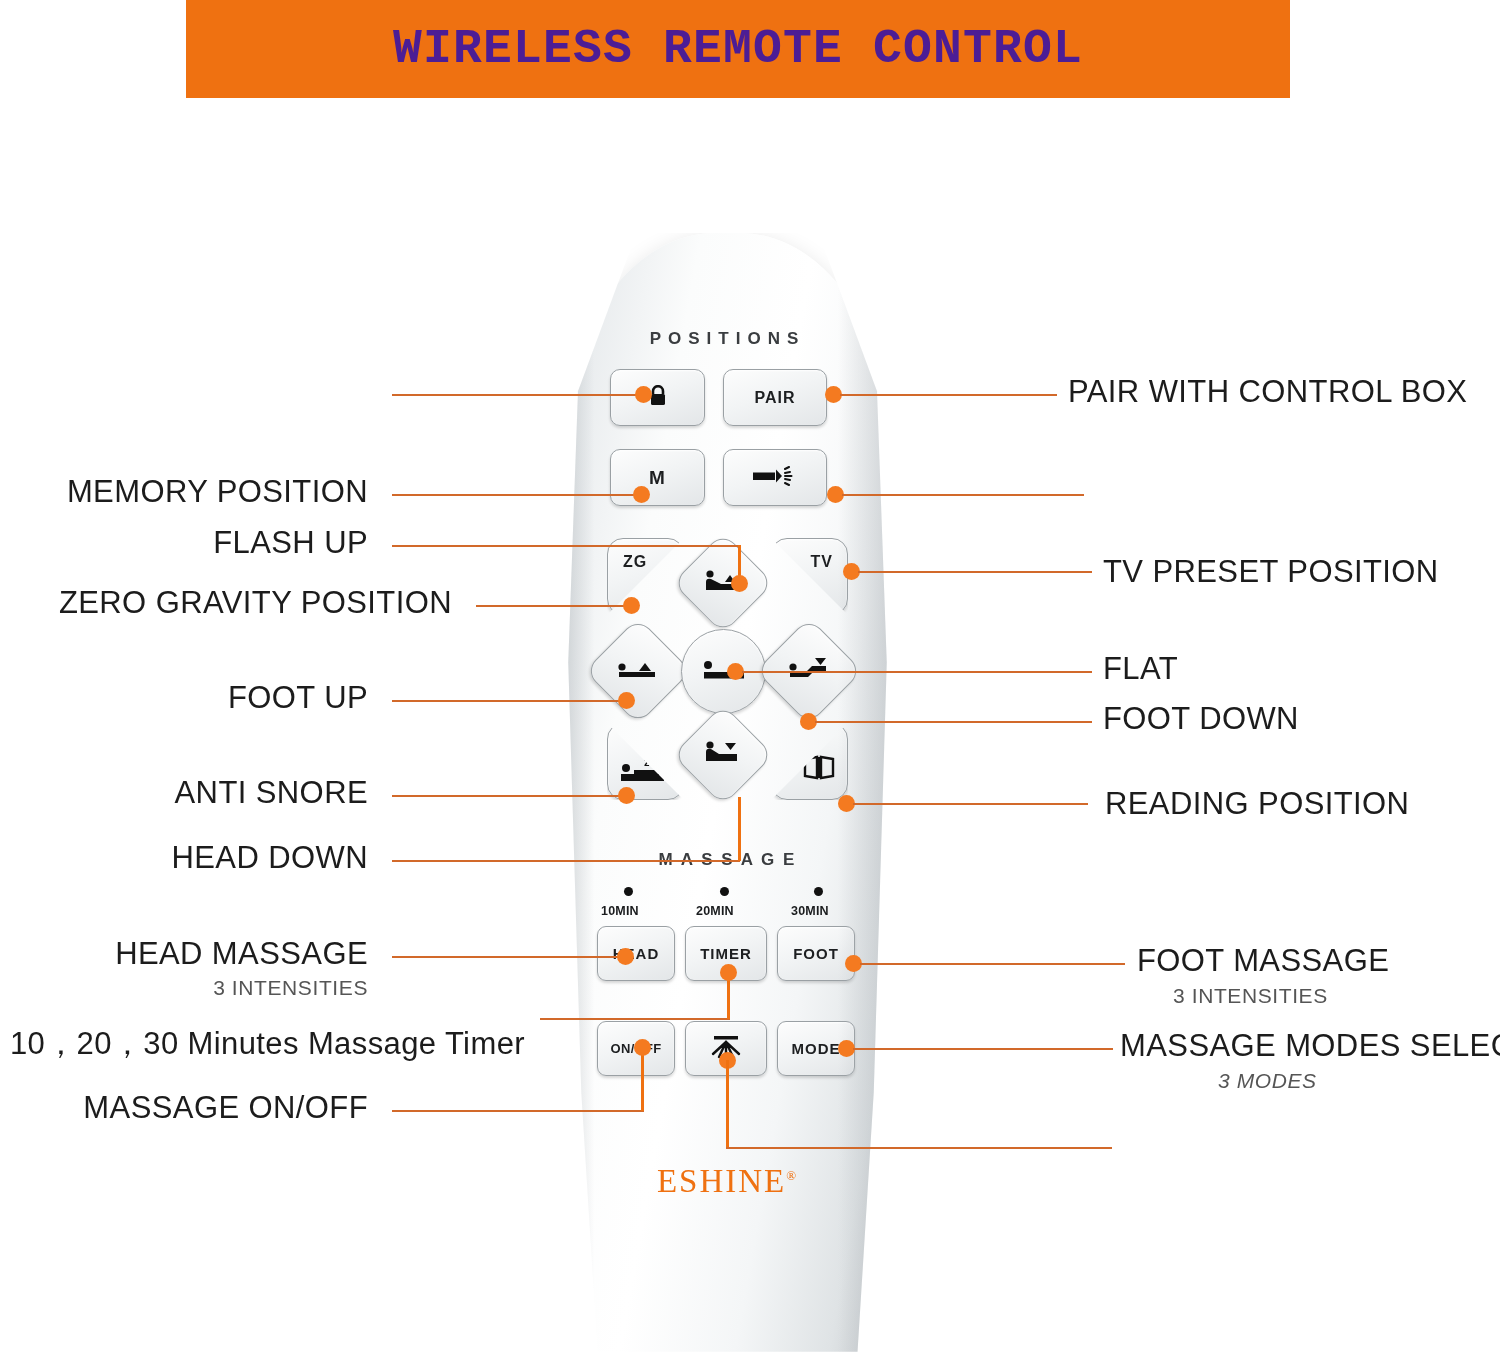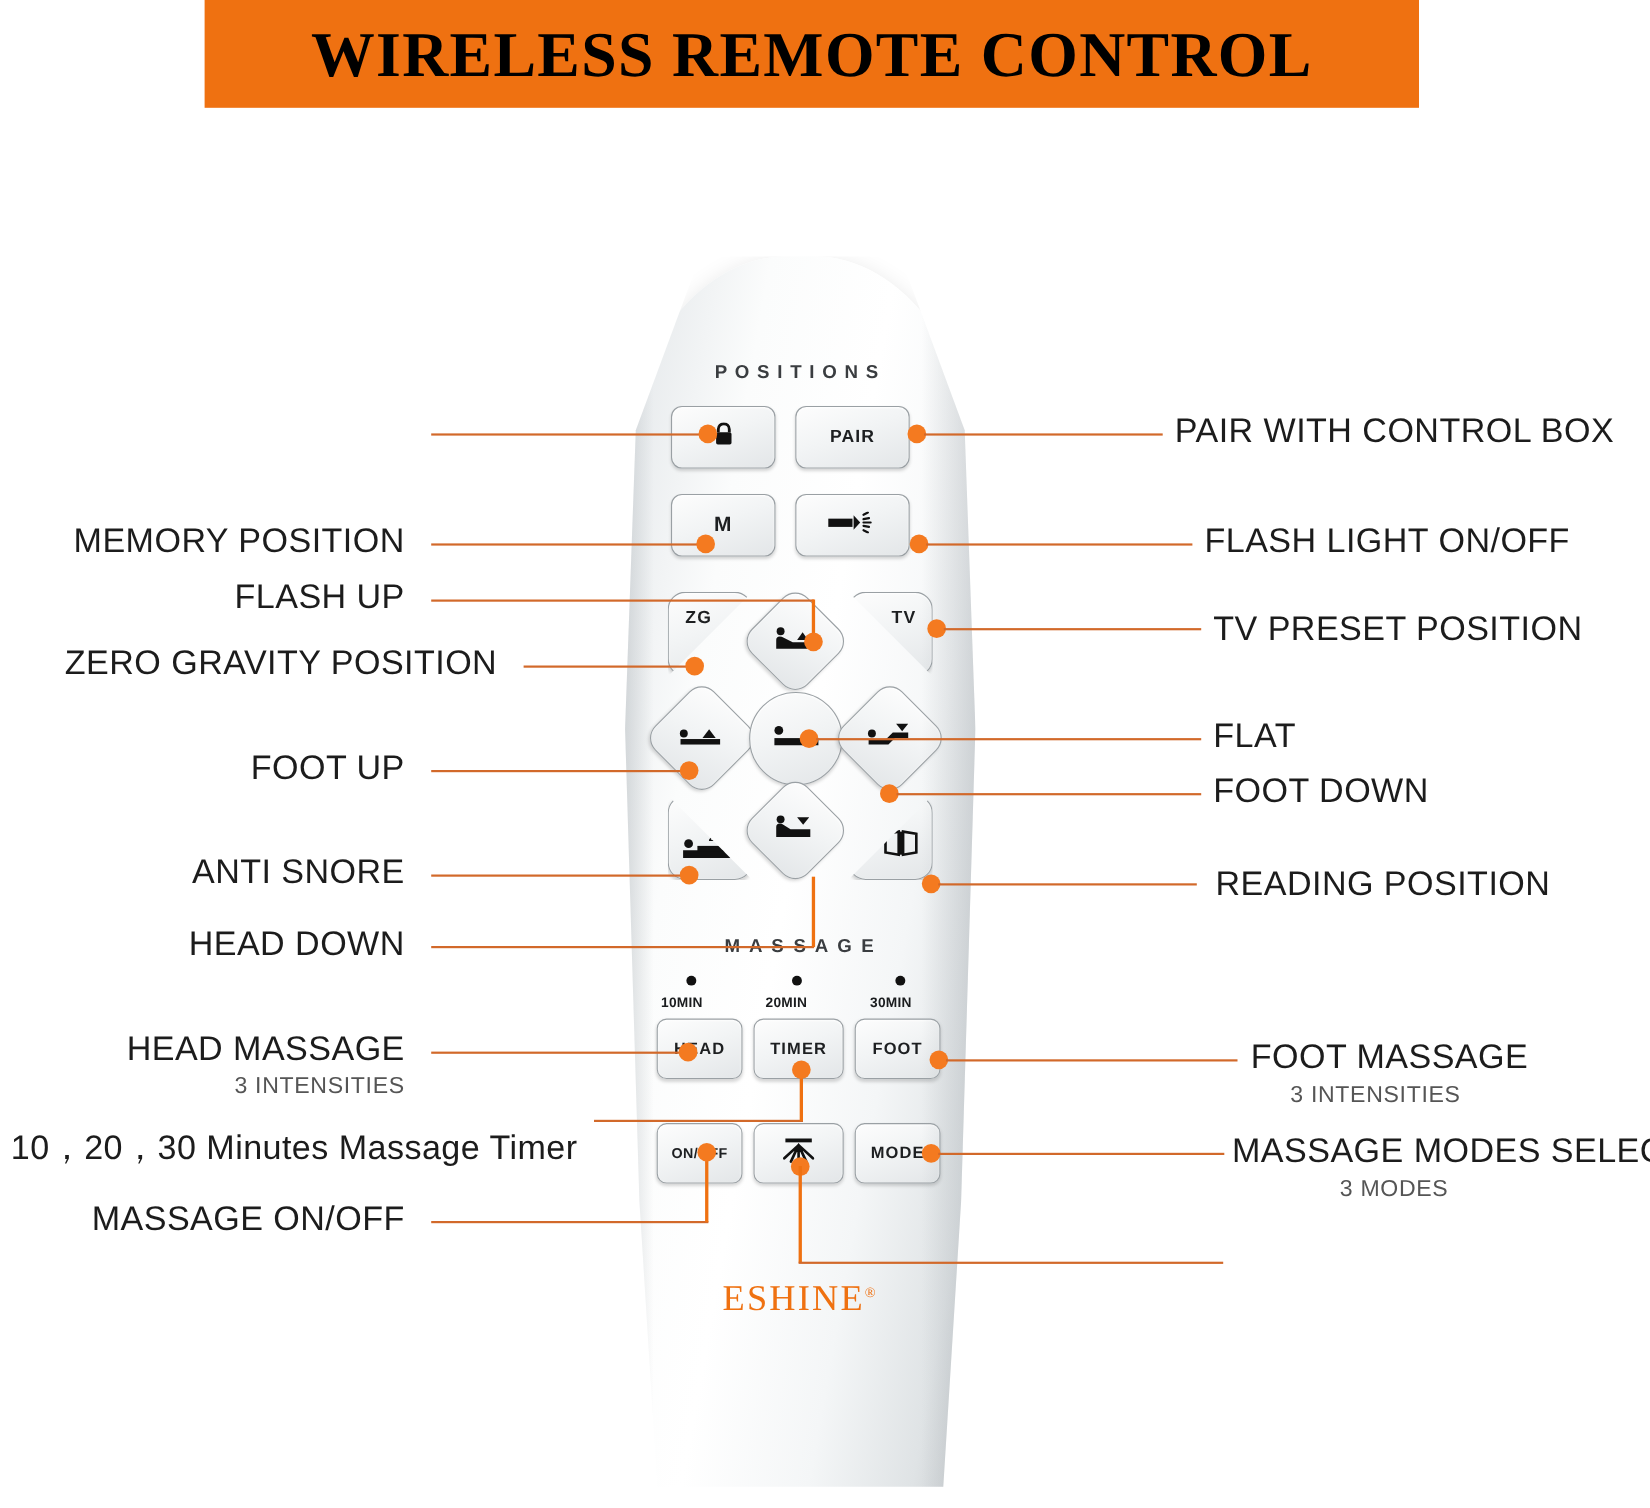--- a/index.html
+++ b/index.html
@@ -10,22 +10,22 @@
     overflow: hidden;
   }
   #stage { position: relative; width: 1500px; height: 1371px; background:#fff; }
 
   
   .banner {
     position: absolute; left: 186px; top: 0px; width: 1104px; height: 98px;
     background: #ef7111; display: flex; align-items: center; justify-content: center;
   }
   .banner-title {
-    color: #000000; font-size: 58px; font-weight: 700; letter-spacing: 1.2px;
-    font-family: Liberation Serif, serif; white-space: nowrap;
+    color: #4c1d95; font-size: 48px; font-weight: 700; letter-spacing: 1.2px;
+    font-family: Liberation Mono, monospace; white-space: nowrap;
   }
 
   
   .lbl { position: absolute; color: #1c1c1c; font-size: 31px; font-weight: 400;
          letter-spacing: 0.4px; white-space: nowrap; line-height: 1.05; }
   .lbl.r { text-align: right; }
   .lbl.l { text-align: center; }
   .sub { position: absolute; color: #555555; font-size: 21px; font-weight: 400;
          letter-spacing: 0.6px; white-space: nowrap; }
 
@@ -284,21 +284,20 @@
   <div class="ln" style="left:392px; top:1110px; width:252px;"></div>
   <div class="lnv" style="left:641px; top:1052px; height:59px;"></div>
   <div class="dot" style="left:634px; top:1039px;"></div>
 
   <div class="dot" style="left:825px; top:386px;"></div>
   <div class="ln" style="left:840px; top:394px; width:217px;"></div>
   <div class="lbl l" style="left:1068px; top:376px;">PAIR WITH CONTROL BOX</div>
 
   <div class="dot" style="left:827px; top:486px;"></div>
   <div class="ln" style="left:842px; top:494px; width:242px;"></div>
-  <div class="lbl l" style="left:1095px; top:476px;">FLASH LIGHT ON/OFF</div>
 
   <div class="dot" style="left:843px; top:563px;"></div>
   <div class="ln" style="left:858px; top:571px; width:234px;"></div>
   <div class="lbl l" style="left:1103px; top:556px;">TV PRESET POSITION</div>
 
   <div class="dot" style="left:727px; top:663px;"></div>
   <div class="ln" style="left:742px; top:671px; width:350px;"></div>
   <div class="lbl l" style="left:1103px; top:653px;">FLAT</div>
 
   <div class="dot" style="left:800px; top:713px;"></div>
@@ -310,19 +309,19 @@
   <div class="lbl l" style="left:1105px; top:788px;">READING POSITION</div>
 
   <div class="dot" style="left:845px; top:955px;"></div>
   <div class="ln" style="left:860px; top:963px; width:265px;"></div>
   <div class="lbl l" style="left:1137px; top:945px;">FOOT MASSAGE</div>
   <div class="sub" style="left:1173px; top:984px;">3 INTENSITIES</div>
 
   <div class="dot" style="left:838px; top:1040px;"></div>
   <div class="ln" style="left:853px; top:1048px; width:260px;"></div>
   <div class="lbl l" style="left:1120px; top:1030px;">MASSAGE MODES SELECT</div>
-  <div class="sub" style="left:1218px; top:1069px;">3 MODES</div>
+  <div class="sub" style="left:1218px; top:1069px;font-style:italic;">3 MODES</div>
 
   <div class="dot" style="left:719px; top:1052px;"></div>
   <div class="lnv" style="left:726px; top:1060px; height:88px;"></div>
   <div class="ln" style="left:726px; top:1147px; width:386px;"></div>
 
 </div>
 
 </body></html>

